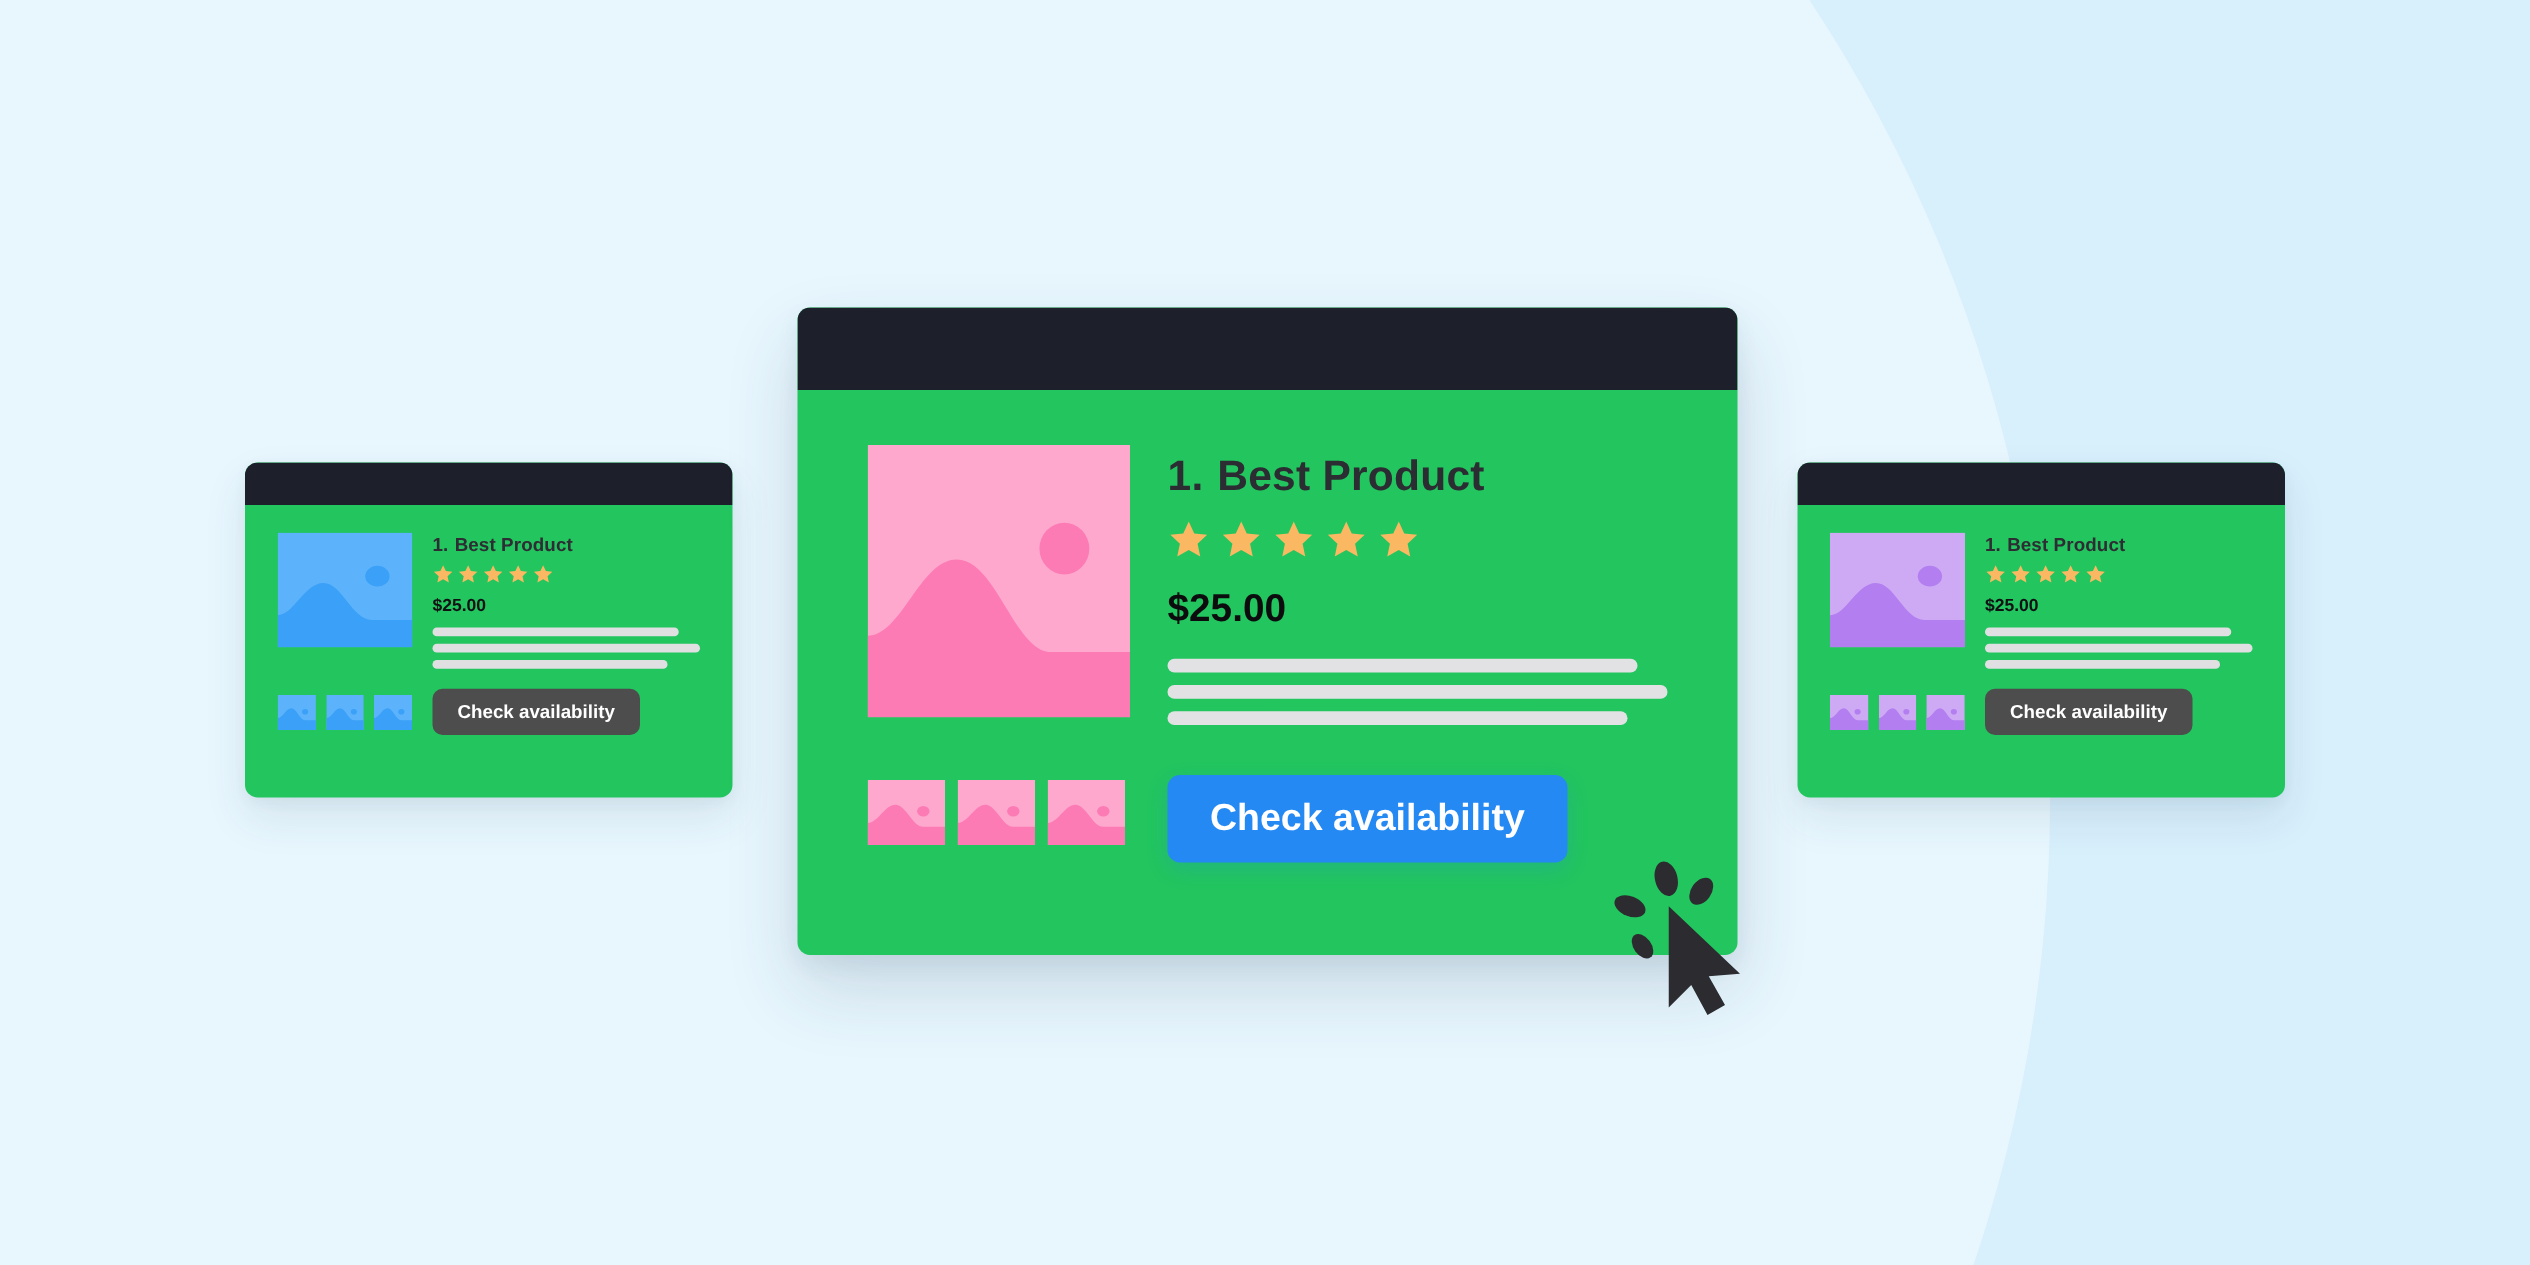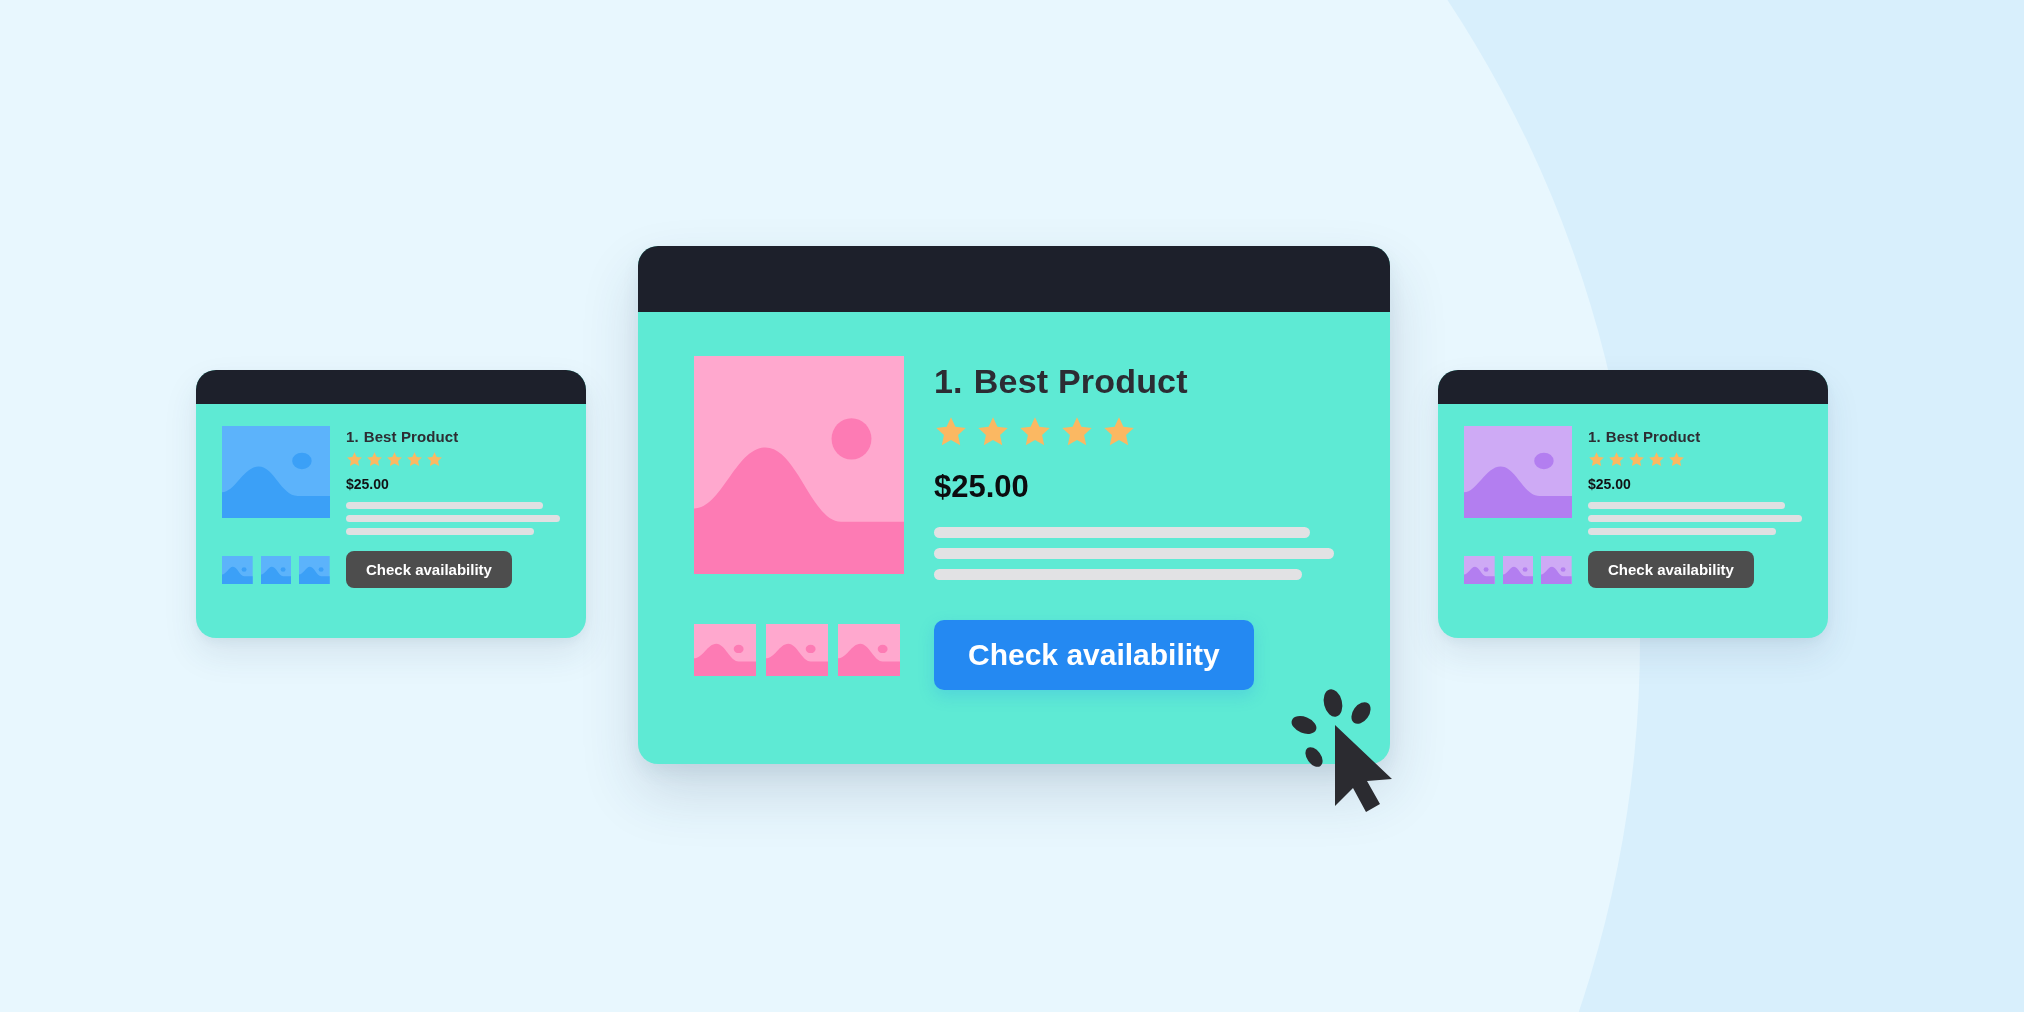--- a/index.html
+++ b/index.html
@@ -32,22 +32,22 @@
   .bg-circle-main {
     left: -680px;
     top: -520px;
     width: 2320px;
     height: 2320px;
   }
 
   
   .card {
     position: absolute;
-    background: #5eead4;
-    border-radius: 20px;
+    background: #22c55e;
+    border-radius: 10px;
     overflow: hidden;
   }
   .card-topbar {
     background: #1d202b;
     width: 100%;
   }
   .card-body {
     display: flex;
     flex-direction: column;
   }

